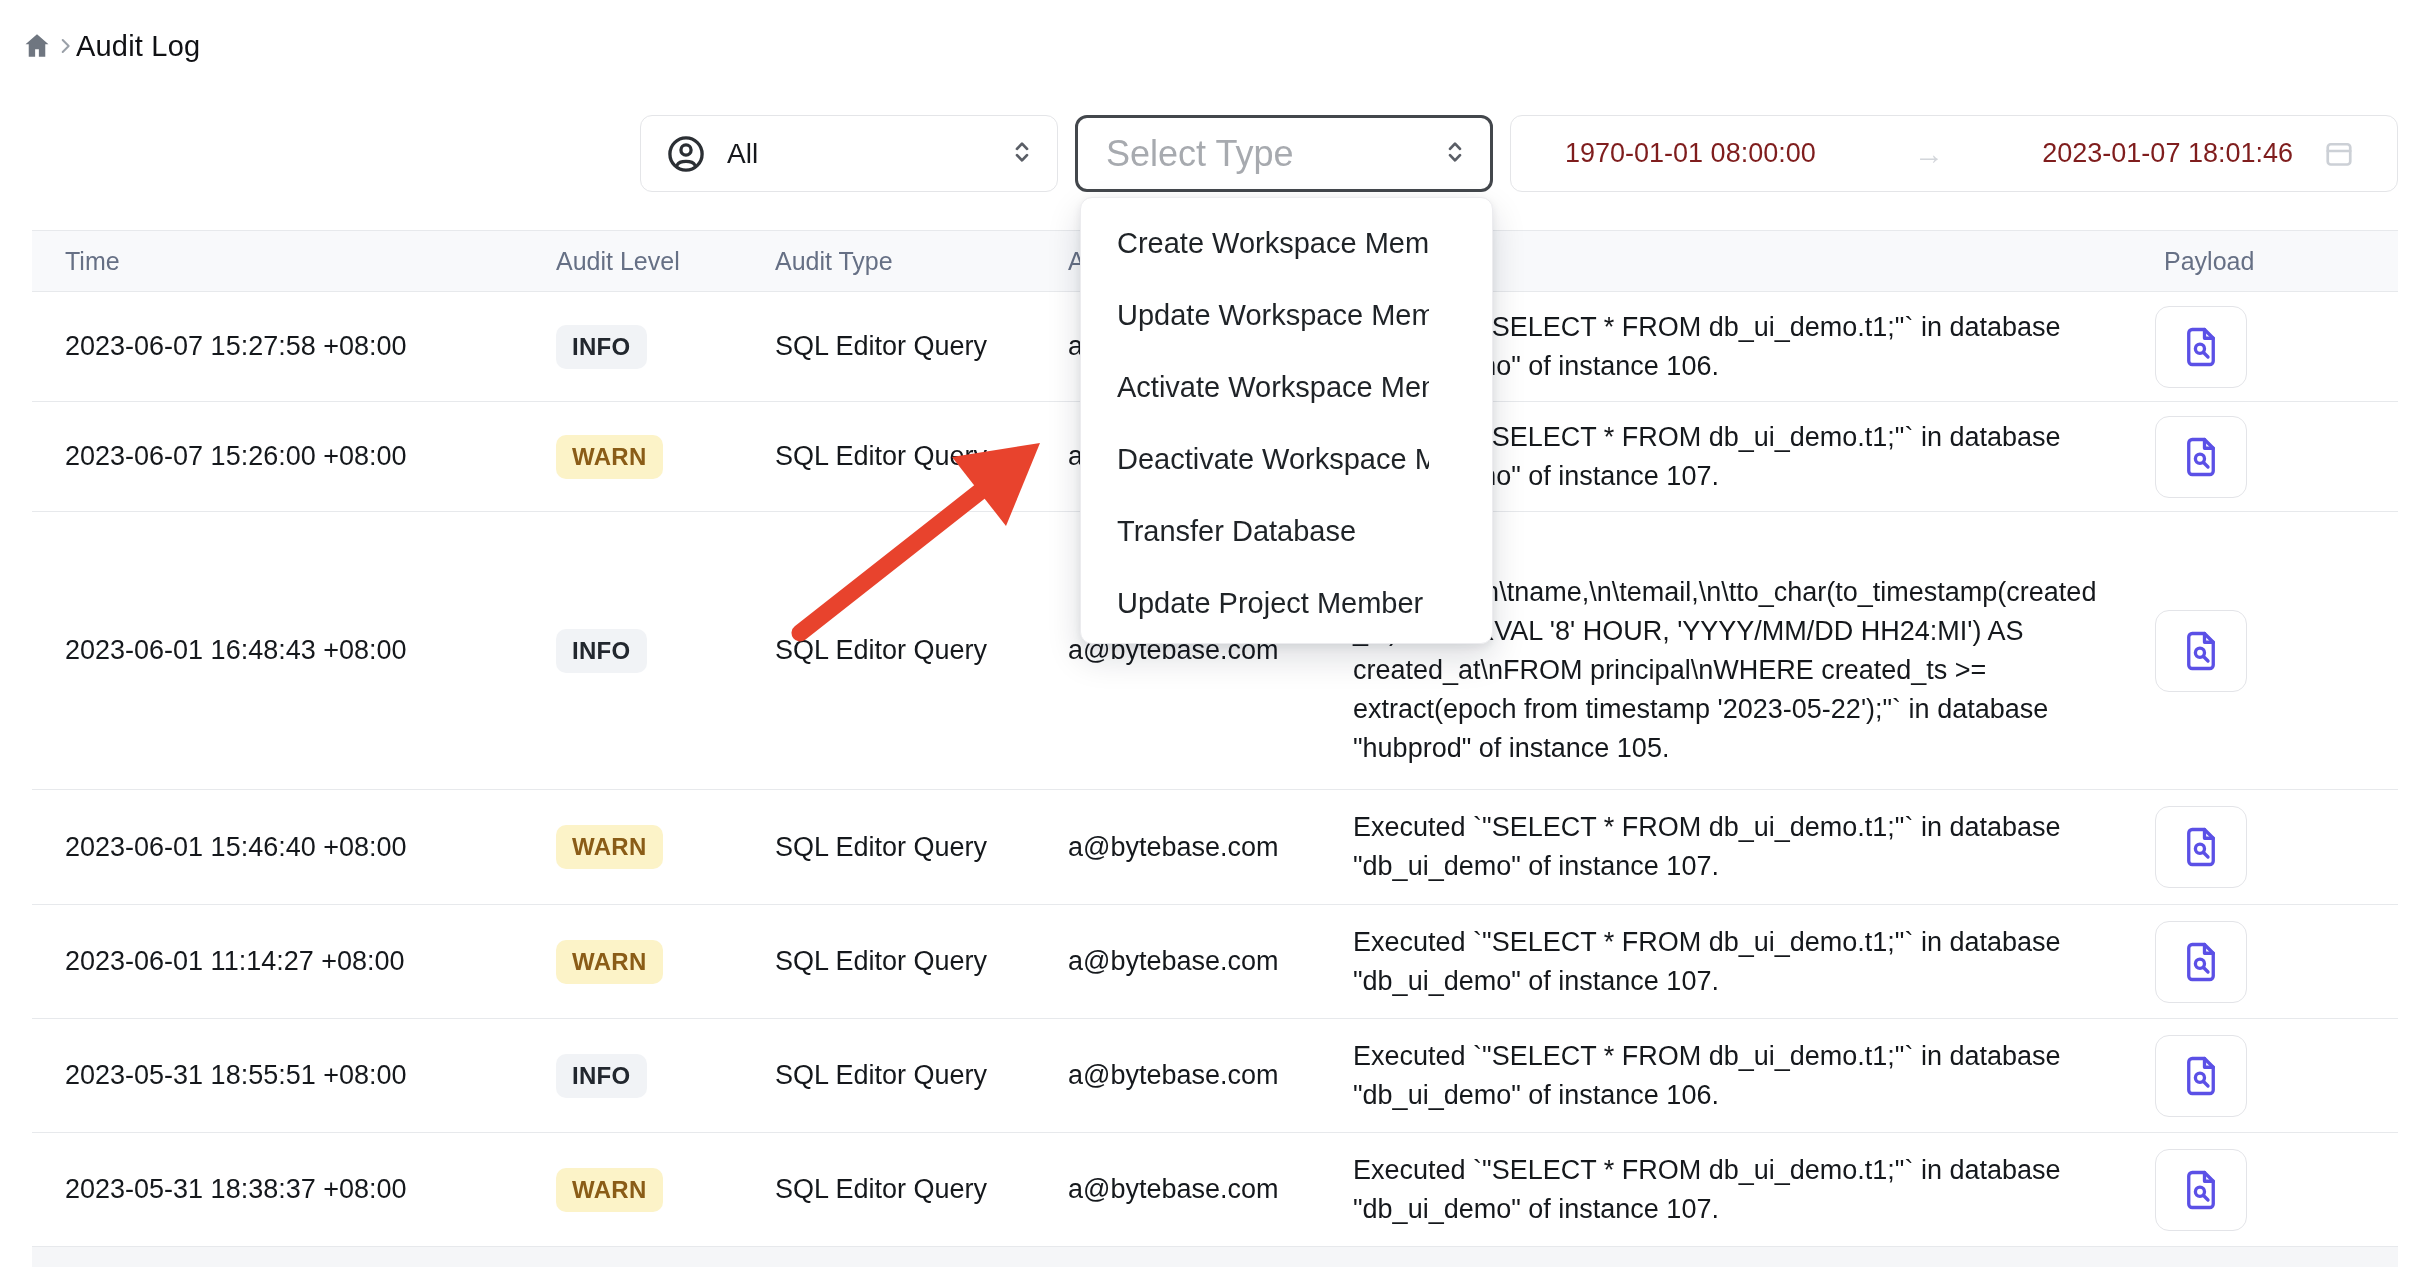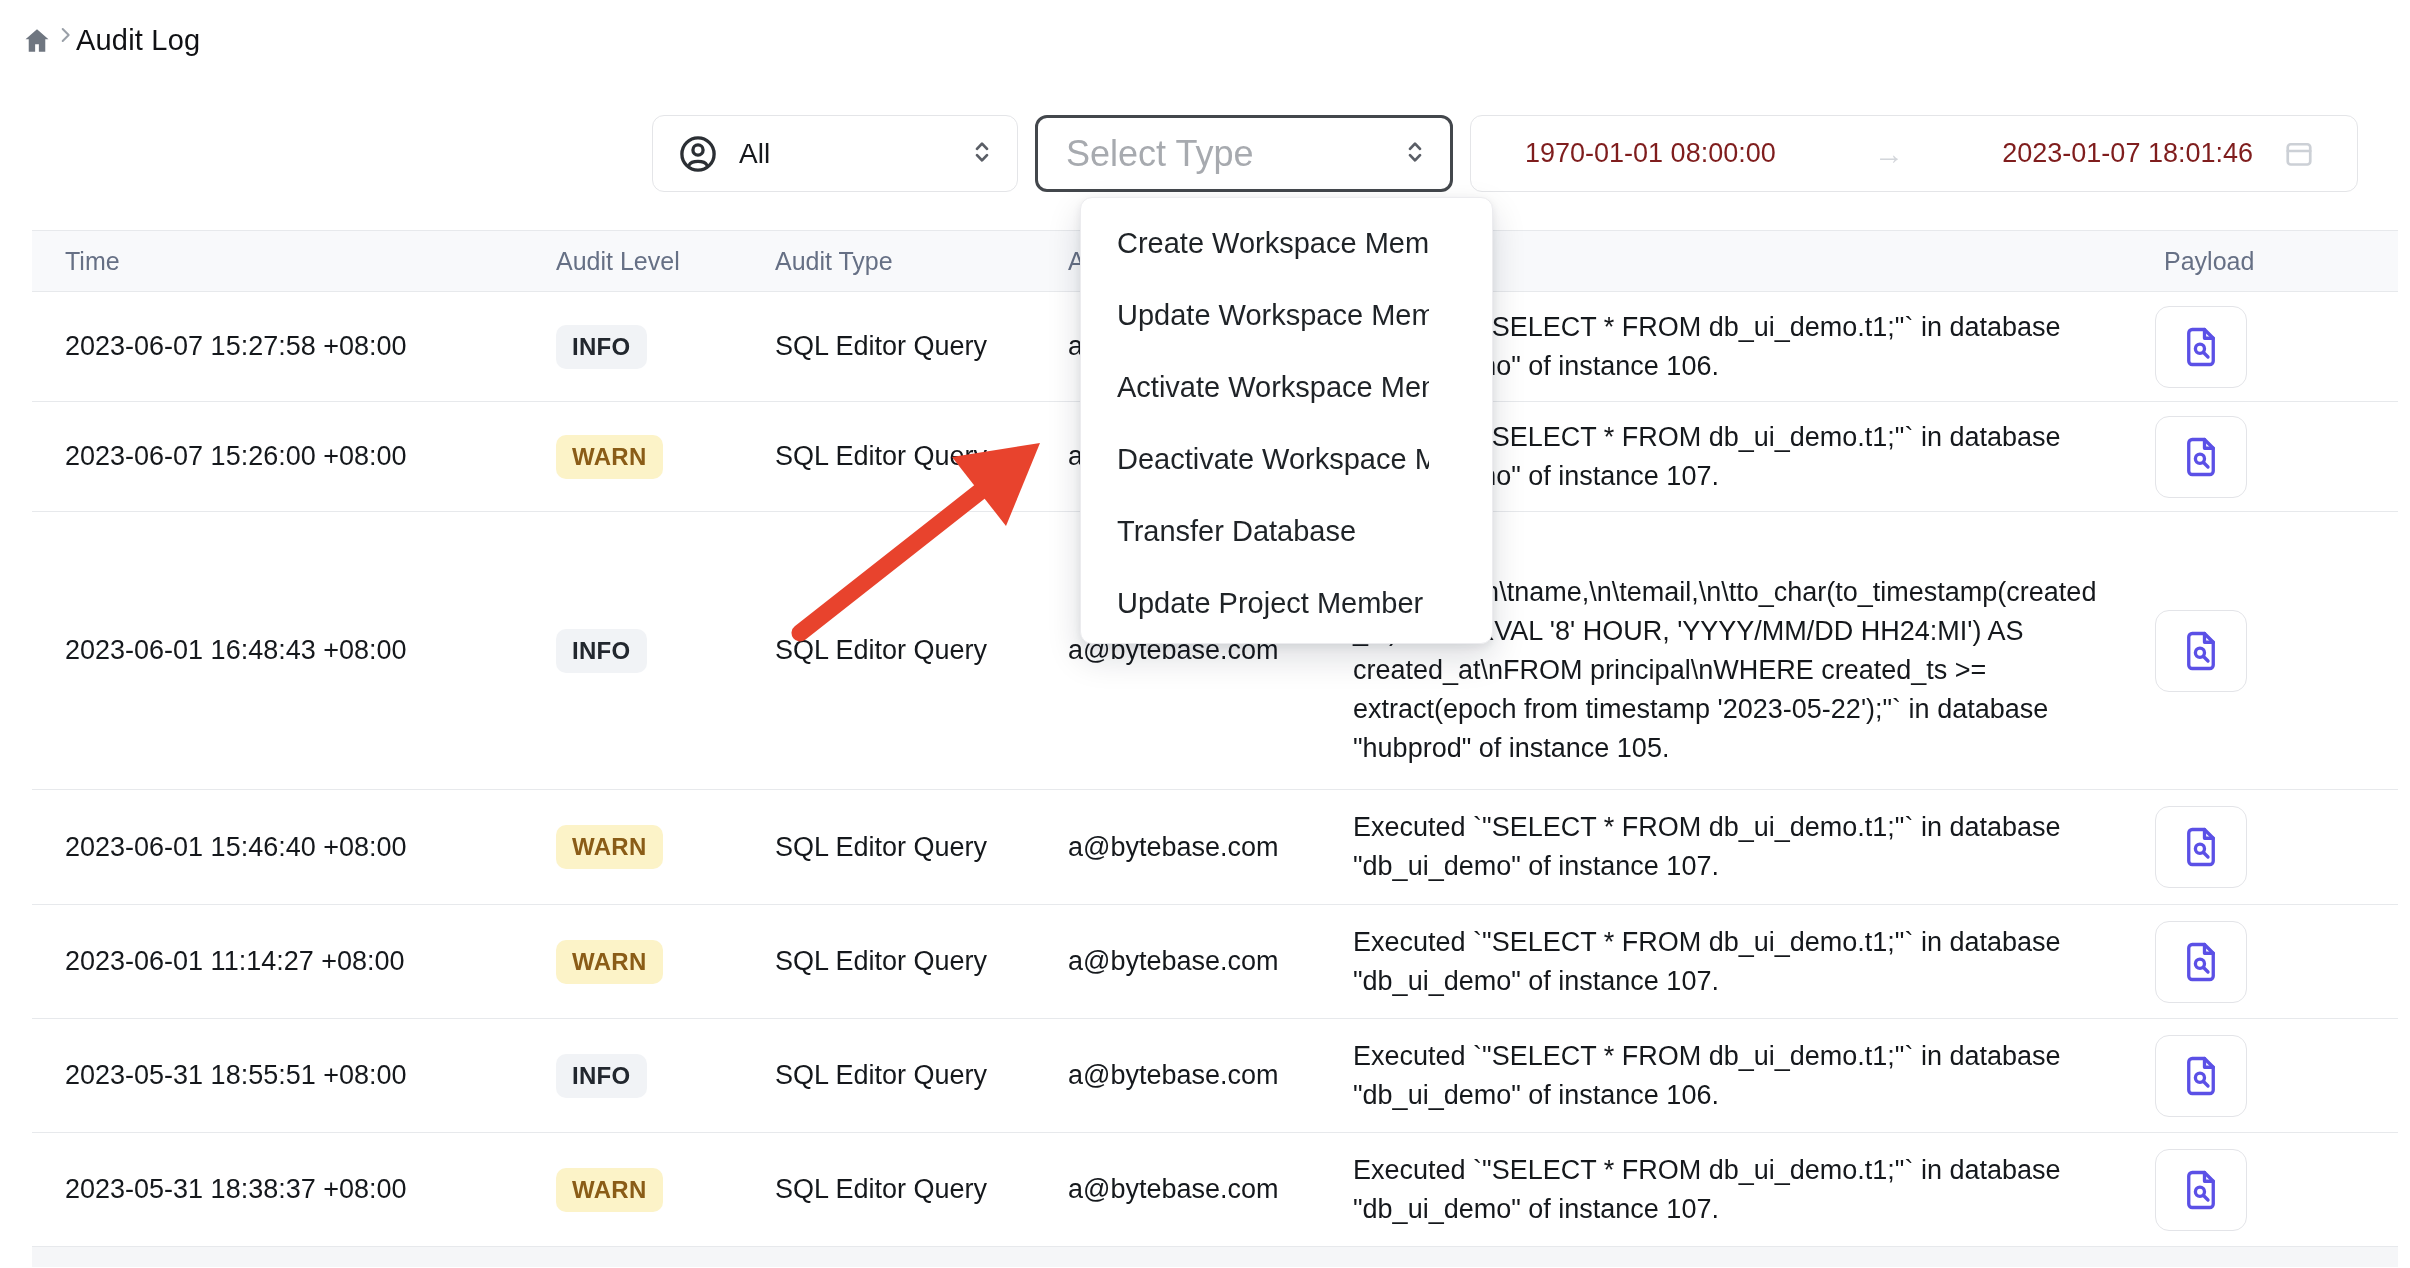--- a/index.html
+++ b/index.html
@@ -1,28 +1,28 @@
 <!DOCTYPE html>
 <html><head>
 <meta charset="utf-8">
 <style>
   * { margin:0; padding:0; box-sizing:border-box; }
   html,body { background:#ffffff; }
   body { font-family:"Liberation Sans","DejaVu Sans",sans-serif; color:#15181c; }
   .page { position:relative; width:2410px; height:1268px; overflow:hidden; background:#fff; }
 
   
-  .breadcrumb { position:absolute; left:20px; top:24px; height:44px; display:flex; z-index:3; }
+  .breadcrumb { position:absolute; left:20px; top:24px; height:44px; display:flex; align-items:center; z-index:3; }
   .crumb-home { width:34px; height:34px; display:flex; align-items:center; justify-content:center; cursor:pointer; }
   .crumb-title { font-size:29px; font-weight:500; color:#101114; letter-spacing:.2px; }
 
   
   .filterbar { position:absolute; left:640px; top:115px; display:flex; gap:17px; z-index:4; }
   .select { height:77px; border-radius:12px; background:#fff; display:flex; align-items:center; position:relative; cursor:pointer; }
-  .select-user { width:366px; border:1.5px solid #e4e5e8; padding-left:24px; gap:20px;margin-left:12px; }
+  .select-user { width:418px; border:1.5px solid #e4e5e8; padding-left:24px; gap:20px; }
   .select-user .lbl { font-size:28px; color:#16181c; }
   .select-type { width:418px; border:3px solid #43474c; padding-left:28px; }
   .select-type .placeholder { font-size:36px; color:#a7aaaf; }
   .updown { position:absolute; right:20px; top:50%; transform:translateY(-50%); }
   .daterange { width:888px; height:77px; border:1.5px solid #e4e5e8; border-radius:12px; display:flex; align-items:center; padding:0 40px 0 54px; gap:0; cursor:pointer; }
   .daterange .dt { font-size:27px; color:#7f1d1d; white-space:nowrap; }
   .daterange .range-arrow { flex:1; text-align:center; font-size:30px; color:#d3d6db; }
   .daterange .cal { margin-left:28px; display:flex; align-items:center; }
 
   

